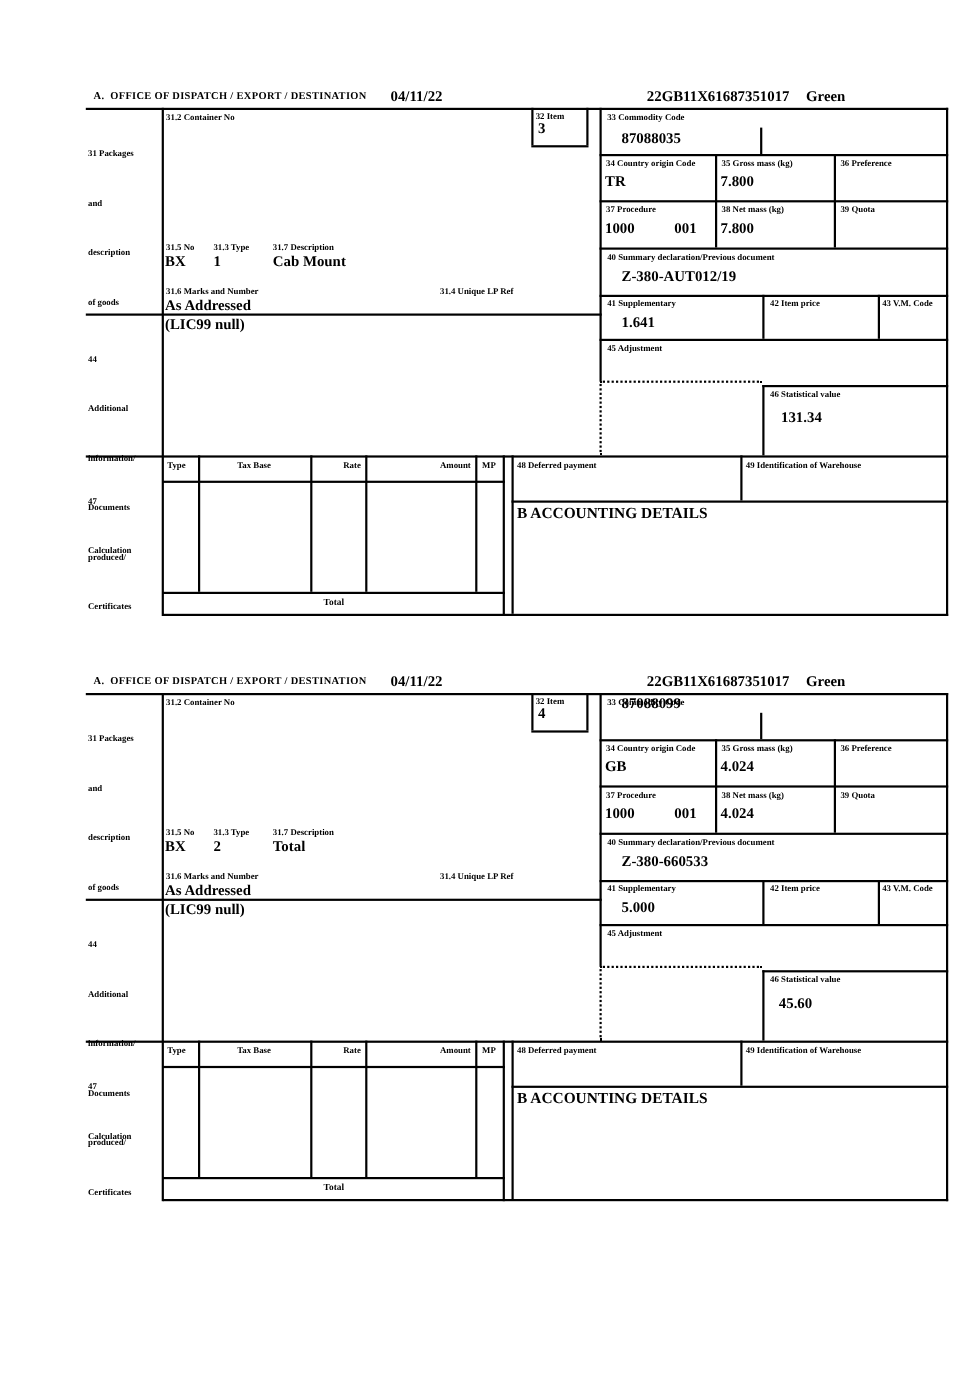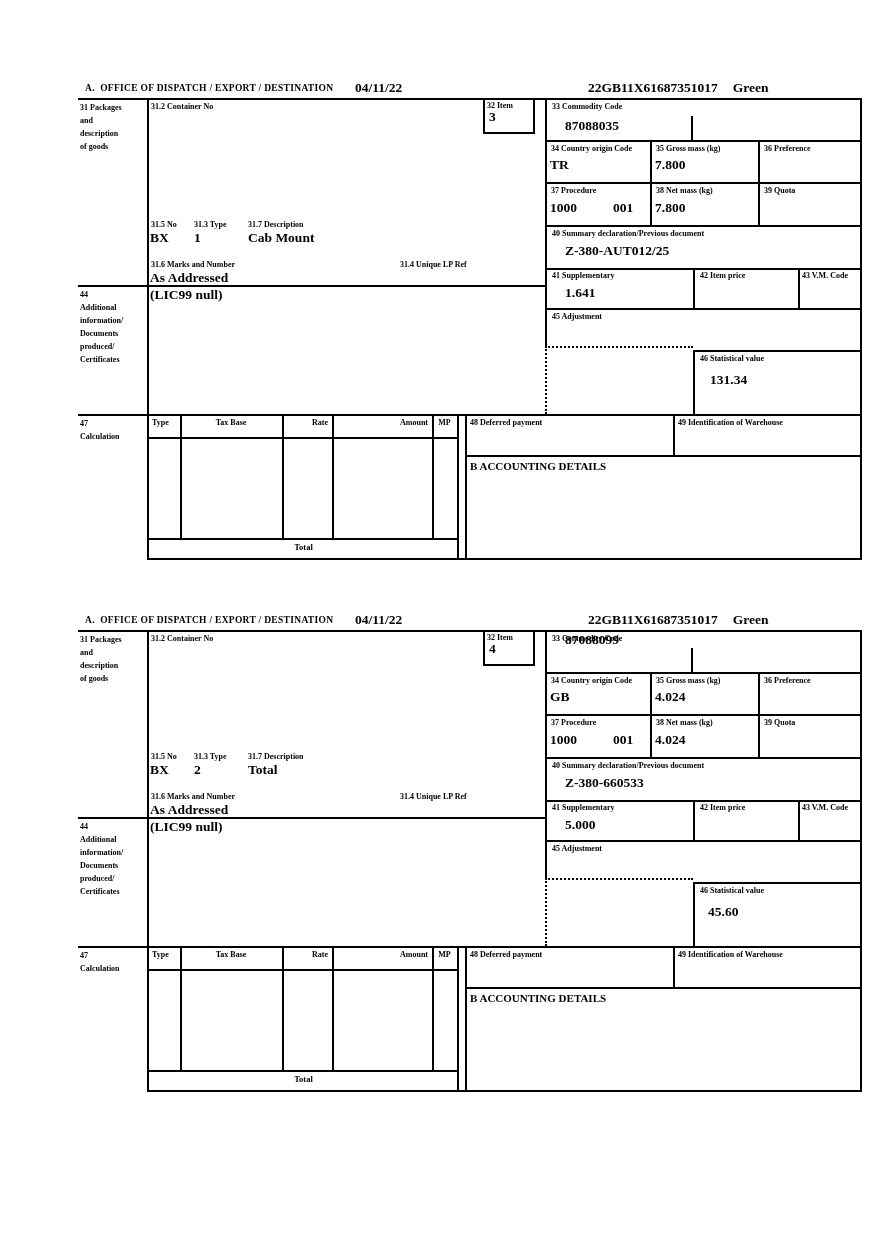--- a/index.html
+++ b/index.html
@@ -3,27 +3,27 @@
 <meta charset="utf-8">
 <style>
   html,body { margin:0; padding:0; background:#ffffff; }
   body { width:882px; height:1250px; color:#000; font-family:"Liberation Serif","DejaVu Serif",serif; }
   #page { position:relative; width:882px; height:1250px; background:#fff; overflow:hidden;text-decoration:underline; }
   .block { position:absolute; left:0; width:882px; height:480px; }
   .lbl { position:absolute; font-size:8px; font-weight:bold; white-space:nowrap; line-height:10px; }
   .val { position:absolute; font-size:13.5px; font-weight:bold; white-space:nowrap; line-height:15px; }
   .hdr-label { position:absolute; font-size:9.5px; font-weight:bold; white-space:pre; letter-spacing:0.3px; }
   .stack { position:absolute; font-size:8px; font-weight:bold; }
-  .stack span { display:block; line-height:13px; white-space:nowrap; }
+  .stack span { display:block; line-height:13px; white-space:nowrap;margin-top:32px; }
   .hline { position:absolute; background:#000; height:2px; }
   .vline { position:absolute; background:#000; width:2px; }
   .dot-h { position:absolute; border-top:2px dotted #000; height:0; }
   .dot-v { position:absolute; border-left:2px dotted #000; width:0; }
   .cell { position:absolute; font-size:8px; font-weight:bold; line-height:10px; }
-  .acct { position:absolute; font-size:11px; font-weight:bold; white-space:nowrap; }
+  .acct { position:absolute; font-size:14px; font-weight:bold; white-space:nowrap; }
   .total { position:absolute; font-size:8.5px; font-weight:bold; text-align:center; }
 </style>
 </head>
 <body>
 
 <div id="page">
 
   <section class="block" style="top: 80px;">
 
     <div class="hdr-label" style="left:85px;top:3px">A.  OFFICE OF DISPATCH / EXPORT / DESTINATION</div>
@@ -110,21 +110,21 @@
     <div class="lbl" style="left:764px;top:64px">36 Preference</div>
 
     <div class="lbl" style="left:551px;top:106px">37 Procedure</div>
     <div class="val" style="left:550px;top:120px">1000</div>
     <div class="val" style="left:613px;top:120px">001</div>
     <div class="lbl" style="left:656px;top:106px">38 Net mass (kg)</div>
     <div class="val" style="left:655px;top:120px">7.800</div>
     <div class="lbl" style="left:764px;top:106px">39 Quota</div>
 
     <div class="lbl" style="left:552px;top:149px">40 Summary declaration/Previous document</div>
-    <div class="val" style="left:565px;top:163px">Z-380-AUT012/25</div>
+    <div class="val" style="left:565px;top:163px">Z-380-AUT012/19</div>
 
     <div class="lbl" style="left:552px;top:191px">41 Supplementary</div>
     <div class="val" style="left:565px;top:205px">1.641</div>
     <div class="lbl" style="left:700px;top:191px">42 Item price</div>
     <div class="lbl" style="left:802px;top:191px">43 V.M. Code</div>
 
     <div class="lbl" style="left:552px;top:232px">45 Adjustment</div>
 
     <div class="lbl" style="left:700px;top:274px">46 Statistical value</div>
     <div class="val" style="left:710px;top:292px">131.34</div>

